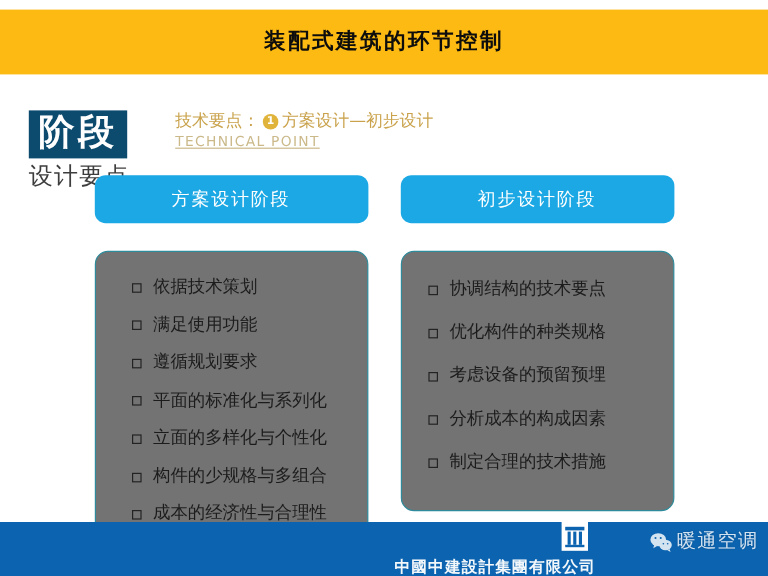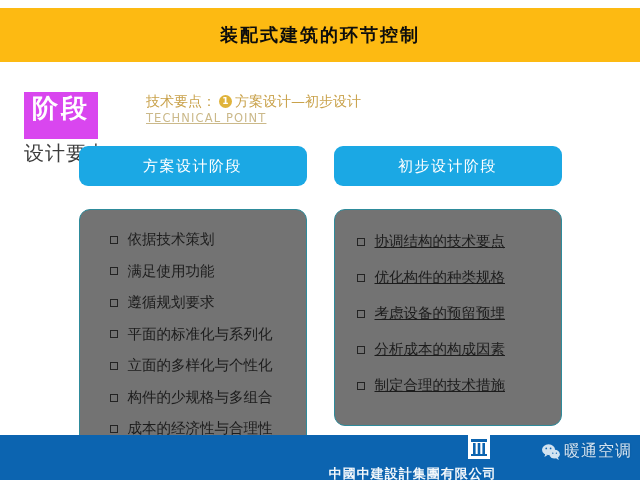--- a/index.html
+++ b/index.html
@@ -39,26 +39,26 @@
 
   
   .stage-block {
     position: absolute;
     left: 24px;
     top: 92px;
     width: 120px;
   }
   .stage-badge {
     display: inline-block;
-    background: #d946ef;
-    color: #ffffff;
-    font-size: 26px;
+    background: #0c4a6e;
+    color: #ffffff;
+    font-size: 30px;
     font-weight: bold;
     letter-spacing: 3px;
-    padding: 3px 8px 17px 8px;
+    padding: 3px 8px 5px 8px;
     line-height: 1.05;
     box-sizing: border-box;
   }
   .stage-sub {
     margin-top: 3px;
     color: #3d3d3d;
     font-size: 20px;
     letter-spacing: 1px;
     line-height: 1.15;
     white-space: nowrap;
@@ -156,21 +156,21 @@
   }
   .bullet-square {
     width: 8px;
     height: 8px;
     border: 1.5px solid #232323;
     margin-right: 10px;
     flex: 0 0 auto;
     box-sizing: border-box;
   }
   .left-card .bullet-item { padding-left: 24px; }
-  .right-card .bullet-item { padding-left: 16px; text-decoration: underline; }
+  .right-card .bullet-item { padding-left: 16px; }
   .right-card .bullet-item { line-height: 2.2; }
 
   
   .footer {
     position: absolute;
     left: 0;
     bottom: 0;
     width: 640px;
     height: 45px;
     background: #0C64B0;

